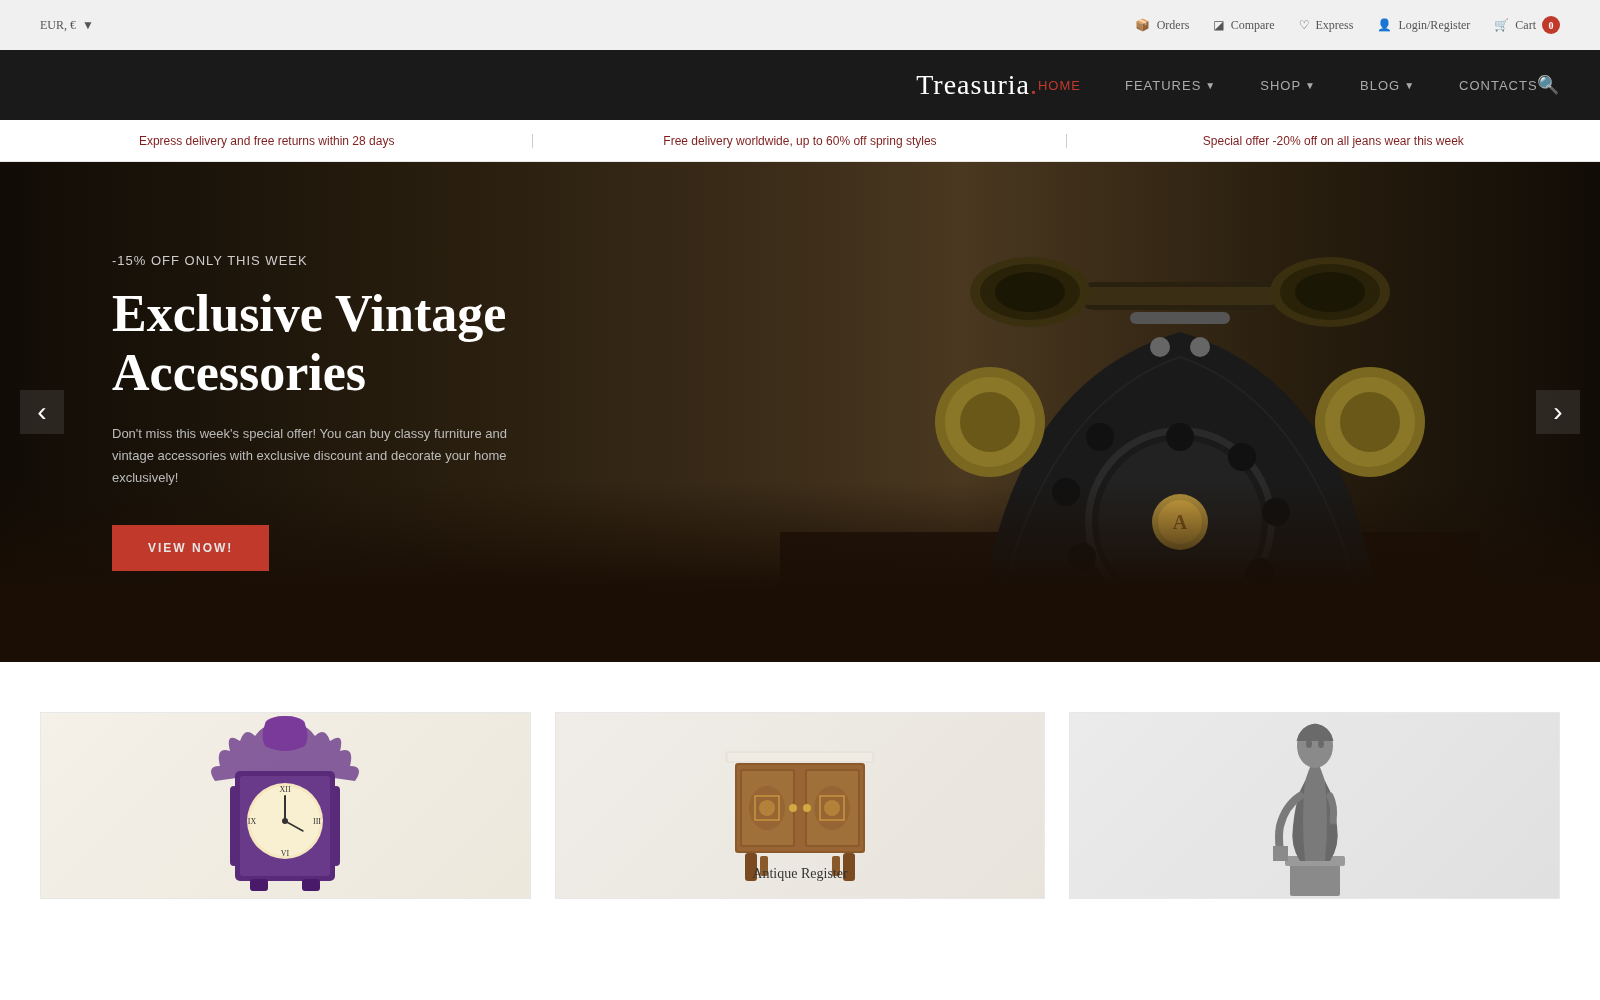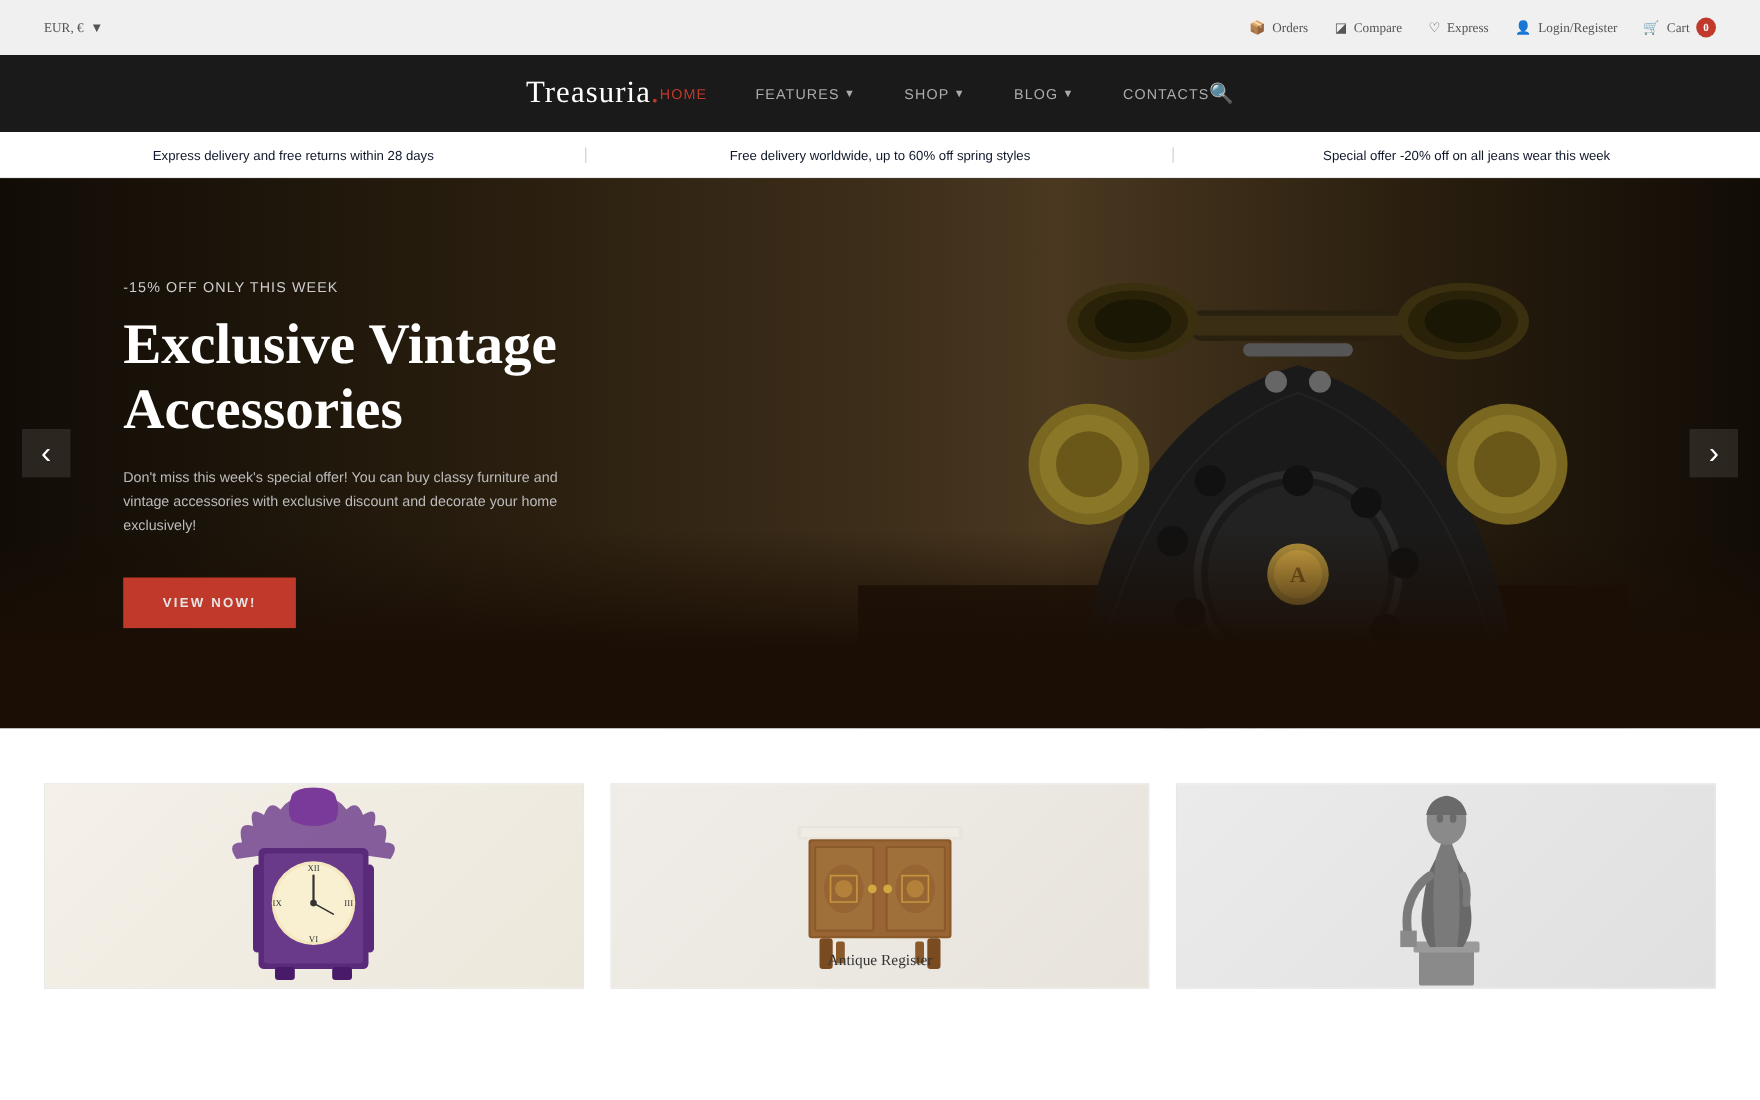--- a/index.html
+++ b/index.html
@@ -28,21 +28,21 @@
       display: flex; align-items: center; justify-content: center;
       font-size: 10px; font-weight: bold;
     }
 
     
     .navbar {
       background: #1a1a1a;
       height: 70px;
       display: flex;
       align-items: center;
-      justify-content: center;
+      justify-content: flex-end;
       padding: 0 40px;
     }
     .logo {
       color: #fff;
       font-size: 28px;
       font-family: 'Georgia', serif;
       letter-spacing: 1px;
     }
     .logo span { color: #fff; }
     .logo .dot { color: #c0392b; }
@@ -67,21 +67,21 @@
       height: 42px;
       display: flex;
       align-items: center;
       justify-content: center;
       gap: 0;
     }
     .promo-item {
       flex: 1;
       text-align: center;
       font-size: 12px;
-      color: #0f172a;
+      color: #7f1d1d;
       font-family: Arial, sans-serif;
       position: relative;
     }
     .promo-item:not(:last-child)::after {
       content: '';
       position: absolute;
       right: 0; top: 50%;
       transform: translateY(-50%);
       height: 14px; width: 1px;
       background: #ccc;

